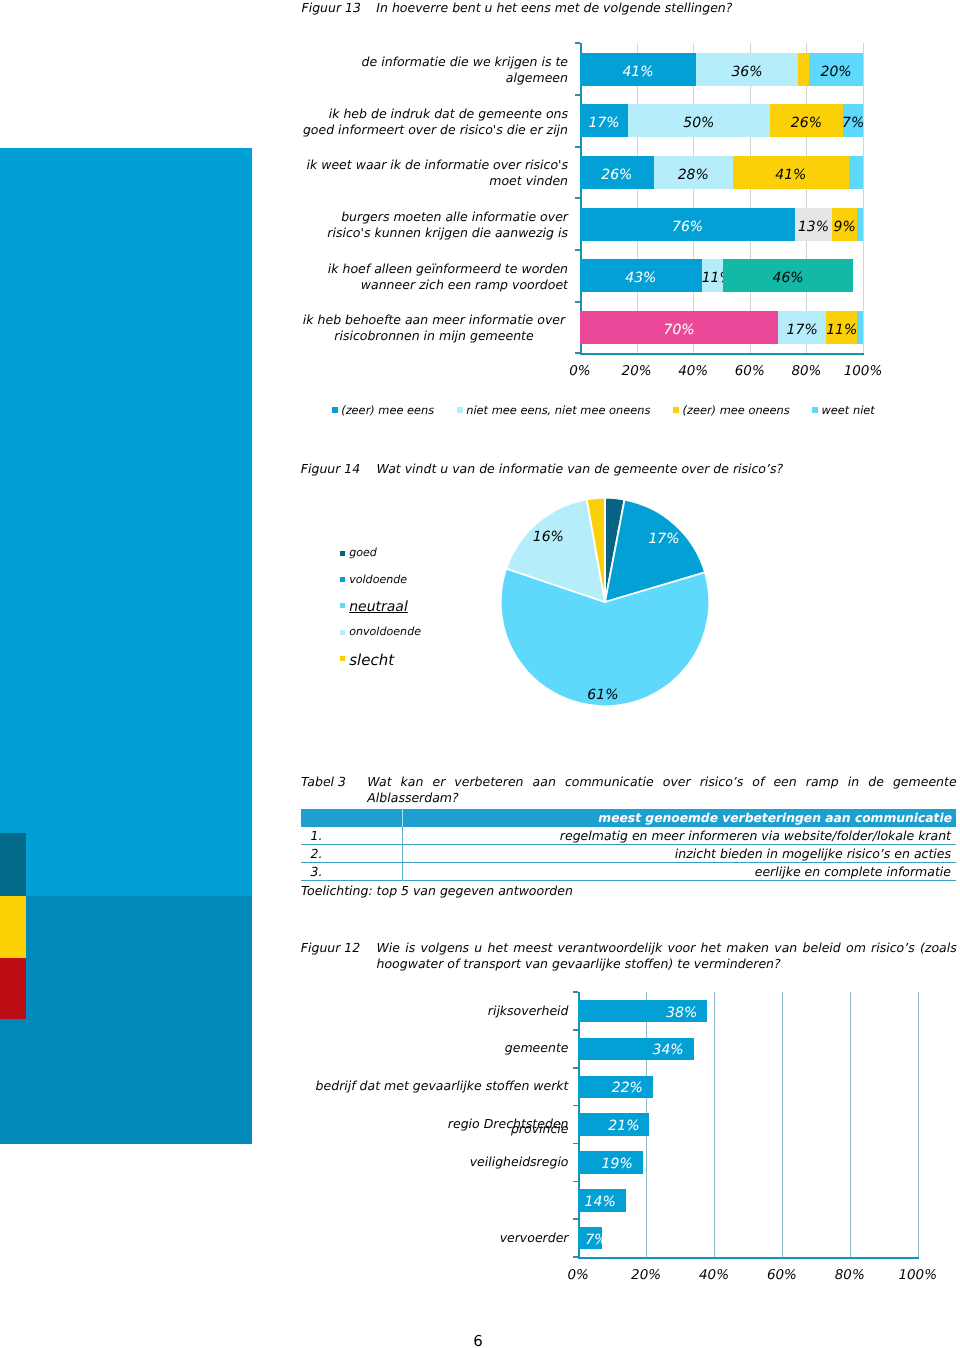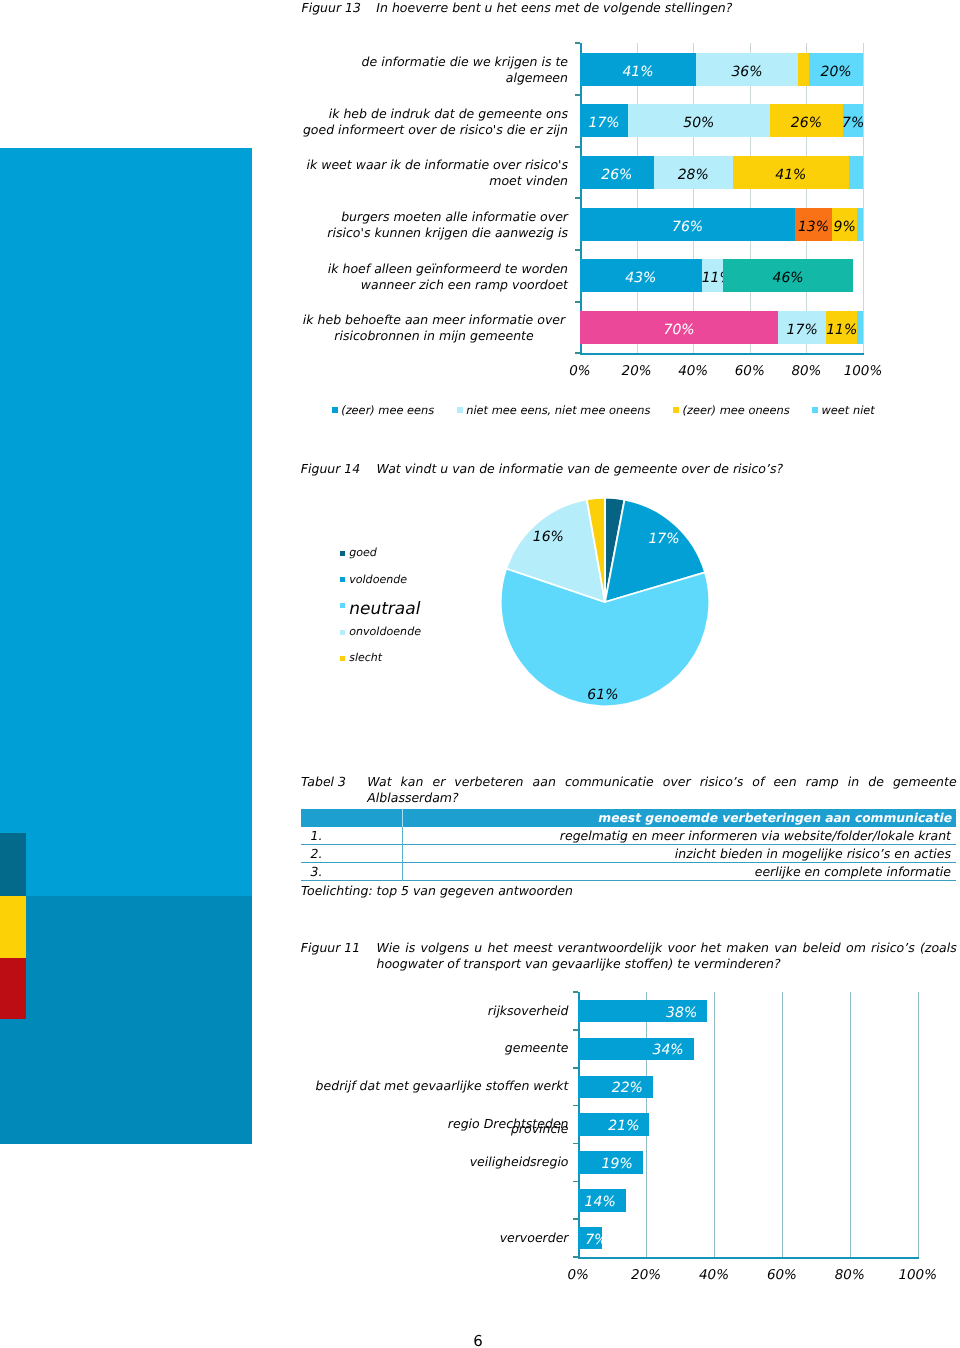--- a/index.html
+++ b/index.html
@@ -79,21 +79,21 @@
       <div class="seg" style="left: 628.11px; top: 104.375px; width: 141.5px; height: 33px; background: rgb(181, 238, 250); color: rgb(0, 0, 0);">50%</div>
       <div class="seg" style="left: 769.61px; top: 104.375px; width: 73.58px; height: 33px; background: rgb(251, 208, 8); color: rgb(0, 0, 0);">26%</div>
       <div class="seg" style="left: 843.19px; top: 104.375px; width: 19.81px; height: 33px; background: rgb(94, 217, 251); color: rgb(0, 0, 0);">7%</div>
       <div class="rowlab" style="left: 300px; width: 268px; top: 157.325px;">ik weet waar ik de informatie over risico's moet vinden</div>
       <div class="seg" style="left: 580px; top: 156.025px; width: 73.58px; height: 33px; background: rgb(2, 160, 212); color: rgb(255, 255, 255);">26%</div>
       <div class="seg" style="left: 653.58px; top: 156.025px; width: 79.24px; height: 33px; background: rgb(181, 238, 250); color: rgb(0, 0, 0);">28%</div>
       <div class="seg" style="left: 732.82px; top: 156.025px; width: 116.03px; height: 33px; background: rgb(251, 208, 8); color: rgb(0, 0, 0);">41%</div>
       <div class="seg" style="left: 848.85px; top: 156.025px; width: 14.15px; height: 33px; background: rgb(94, 217, 251); color: rgb(0, 0, 0);"></div>
       <div class="rowlab" style="left: 300px; width: 268px; top: 208.975px;">burgers moeten alle informatie over risico's kunnen krijgen die aanwezig is</div>
       <div class="seg" style="left: 580px; top: 207.675px; width: 215.08px; height: 33px; background: rgb(2, 160, 212); color: rgb(255, 255, 255);">76%</div>
-      <div class="seg" style="left: 795.08px; top: 207.675px; width: 36.79px; height: 33px; background: #f97316; color: rgb(0, 0, 0);">13%</div>
+      <div class="seg" style="left: 795.08px; top: 207.675px; width: 36.79px; height: 33px; background: #e5e5e5; color: rgb(0, 0, 0);">13%</div>
       <div class="seg" style="left: 831.87px; top: 207.675px; width: 25.47px; height: 33px; background: rgb(251, 208, 8); color: rgb(0, 0, 0);">9%</div>
       <div class="seg" style="left: 857.34px; top: 207.675px; width: 5.66px; height: 33px; background: rgb(94, 217, 251); color: rgb(0, 0, 0);"></div>
       <div class="rowlab" style="left: 300px; width: 268px; top: 260.625px;">ik hoef alleen geïnformeerd te worden wanneer zich een ramp voordoet</div>
       <div class="seg" style="left: 580px; top: 259.325px; width: 121.69px; height: 33px; background: rgb(2, 160, 212); color: rgb(255, 255, 255);">43%</div>
       <div class="seg" style="left: 701.69px; top: 259.325px; width: 31.13px; height: 33px; background: rgb(181, 238, 250); color: rgb(0, 0, 0);">11%</div>
       <div class="seg" style="left: 723px; top: 259.325px; width: 130.18px; height: 33px; background: #14b8a6; color: rgb(0, 0, 0);">46%</div>
       <div class="rowlab" style="left: 300px; width: 268px; top: 312.275px; text-align: center;">ik heb behoefte aan meer informatie over risicobronnen in mijn gemeente</div>
       <div class="seg" style="left: 580px; top: 310.975px; width: 198.1px; height: 33px; background: #ec4899; color: rgb(255, 255, 255);">70%</div>
       <div class="seg" style="left: 778.1px; top: 310.975px; width: 48.11px; height: 33px; background: rgb(181, 238, 250); color: rgb(0, 0, 0);">17%</div>
       <div class="seg" style="left: 826.21px; top: 310.975px; width: 31.13px; height: 33px; background: rgb(251, 208, 8); color: rgb(0, 0, 0);">11%</div>
@@ -120,25 +120,25 @@
         <path d="M 130 115 L 111.75 12.31 A 104.3 104.3 0 0 1 130.00 10.70 Z" fill="#fbd008" stroke="#ffffff" stroke-width="1.8"></path>
       </svg>
       <div class="abs" style="left: 634px; top: 531px; width: 60px; text-align: center; font-size: 14px; font-style: italic; color: rgb(255, 255, 255);">17%</div>
       <div class="abs" style="left: 572.9px; top: 686.6px; width: 60px; text-align: center; font-size: 14px; font-style: italic; color: rgb(0, 0, 0);">61%</div>
       <div class="abs" style="left: 518.3px; top: 529px; width: 60px; text-align: center; font-size: 14px; font-style: italic; color: rgb(0, 0, 0);">16%</div>
       <div class="legsw" style="left: 340.3px; top: 550.9px; width: 5px; height: 5px; background: rgb(6, 99, 131);"></div>
       <div class="legitem" style="font-size: 11.1px; left: 349.2px; top: 546.4px;">goed</div>
       <div class="legsw" style="left: 340.3px; top: 577.15px; width: 5px; height: 5px; background: rgb(2, 160, 212);"></div>
       <div class="legitem" style="font-size: 11.1px; left: 349.2px; top: 572.65px;">voldoende</div>
       <div class="legsw" style="left: 340.3px; top: 603.4px; width: 5px; height: 5px; background: rgb(94, 217, 251);"></div>
-      <div class="legitem" style="font-size: 17px; left: 349.2px; top: 598.9px;">neutraal</div>
+      <div class="legitem" style="font-size: 14px; left: 349.2px; top: 598.9px; text-decoration: underline;">neutraal</div>
       <div class="legsw" style="left: 340.3px; top: 629.65px; width: 5px; height: 5px; background: rgb(181, 238, 250);"></div>
       <div class="legitem" style="font-size: 11.1px; left: 349.2px; top: 625.15px;">onvoldoende</div>
       <div class="legsw" style="left: 340.3px; top: 655.9px; width: 5px; height: 5px; background: rgb(251, 208, 8);"></div>
-      <div class="legitem" style="font-size: 11px; left: 349.2px; top: 651.4px;">slecht</div>
+      <div class="legitem" style="font-size: 15px; left: 349.2px; top: 651.4px;">slecht</div>
     </div>
 
   <div class="abs cap" style="left:301px;top:773.5px;">Tabel 3</div>
   <div class="abs cap" style="left:367.3px;top:773.5px;width:589.3px;text-align:justify;">Wat kan er verbeteren aan communicatie over risico’s of een ramp in de gemeente Alblasserdam?</div>
   <div id="tbl3">
       <div class="abs" style="left: 301px; top: 808.6px; width: 655px; height: 18.6px; background: rgb(29, 159, 208);"></div>
       <div class="abs" style="left: 402px; top: 808.6px; width: 1.3px; height: 18.6px; background: rgb(169, 223, 242);"></div>
       <div class="abs" style="left: 406px; top: 810.6px; width: 546px; text-align: right; font-size: 12.3px; font-style: italic; font-weight: bold; color: rgb(255, 255, 255);">meest genoemde verbeteringen aan communicatie</div>
       <div class="abs" style="left: 310.5px; top: 827.7px; font-size: 12.5px; font-style: italic; color: rgb(0, 0, 0);">1.</div>
       <div class="abs" style="left: 406px; top: 828.2px; width: 545px; text-align: right; font-size: 12.5px; font-style: italic; color: rgb(0, 0, 0);">regelmatig en meer informeren via website/folder/lokale krant</div>
@@ -148,21 +148,21 @@
       <div class="abs" style="left: 406px; top: 846.3px; width: 545px; text-align: right; font-size: 12.5px; font-style: italic; color: rgb(0, 0, 0);">inzicht bieden in mogelijke risico’s en acties</div>
       <div class="abs" style="left: 301px; top: 862.2px; width: 655px; height: 1px; background: rgb(59, 159, 196);"></div>
       <div class="abs" style="left: 402px; top: 845.3px; width: 1px; height: 17.9px; background: rgb(92, 179, 208);"></div>
       <div class="abs" style="left: 310.5px; top: 863.7px; font-size: 12.5px; font-style: italic; color: rgb(0, 0, 0);">3.</div>
       <div class="abs" style="left: 406px; top: 864.2px; width: 545px; text-align: right; font-size: 12.5px; font-style: italic; color: rgb(0, 0, 0);">eerlijke en complete informatie</div>
       <div class="abs" style="left: 301px; top: 880.3px; width: 655px; height: 1px; background: rgb(59, 159, 196);"></div>
       <div class="abs" style="left: 402px; top: 863.2px; width: 1px; height: 18.1px; background: rgb(92, 179, 208);"></div>
       <div class="abs" style="left: 301px; top: 883.3px; font-size: 12.5px; font-style: italic; color: rgb(0, 0, 0); white-space: nowrap;">Toelichting: top 5 van gegeven antwoorden</div>
     </div>
 
-  <div class="abs cap" style="left:300.8px;top:939.5px;">Figuur 11</div>
+  <div class="abs cap" style="left:300.8px;top:939.5px;">Figuur 12</div>
   <div class="abs cap" style="left:376.5px;top:939.5px;width:580.2px;text-align:justify;">Wie is volgens u het meest verantwoordelijk voor het maken van beleid om risico’s (zoals hoogwater of transport van gevaarlijke stoffen) te verminderen?</div>
 
   <div id="chart3">
       <div class="gridline" style="left: 578.2px; top: 992.2px; height: 264.8px; background: rgb(143, 188, 196);"></div>
       <div class="gridline" style="left: 646.1px; top: 992.2px; height: 264.8px; background: rgb(143, 188, 196);"></div>
       <div class="gridline" style="left: 714px; top: 992.2px; height: 264.8px; background: rgb(143, 188, 196);"></div>
       <div class="gridline" style="left: 781.9px; top: 992.2px; height: 264.8px; background: rgb(143, 188, 196);"></div>
       <div class="gridline" style="left: 849.8px; top: 992.2px; height: 264.8px; background: rgb(143, 188, 196);"></div>
       <div class="gridline" style="left: 917.7px; top: 992.2px; height: 264.8px; background: rgb(143, 188, 196);"></div>
       <div class="axisline" style="left: 578.2px; top: 992.2px; width: 1.6px; height: 266.8px;"></div>

